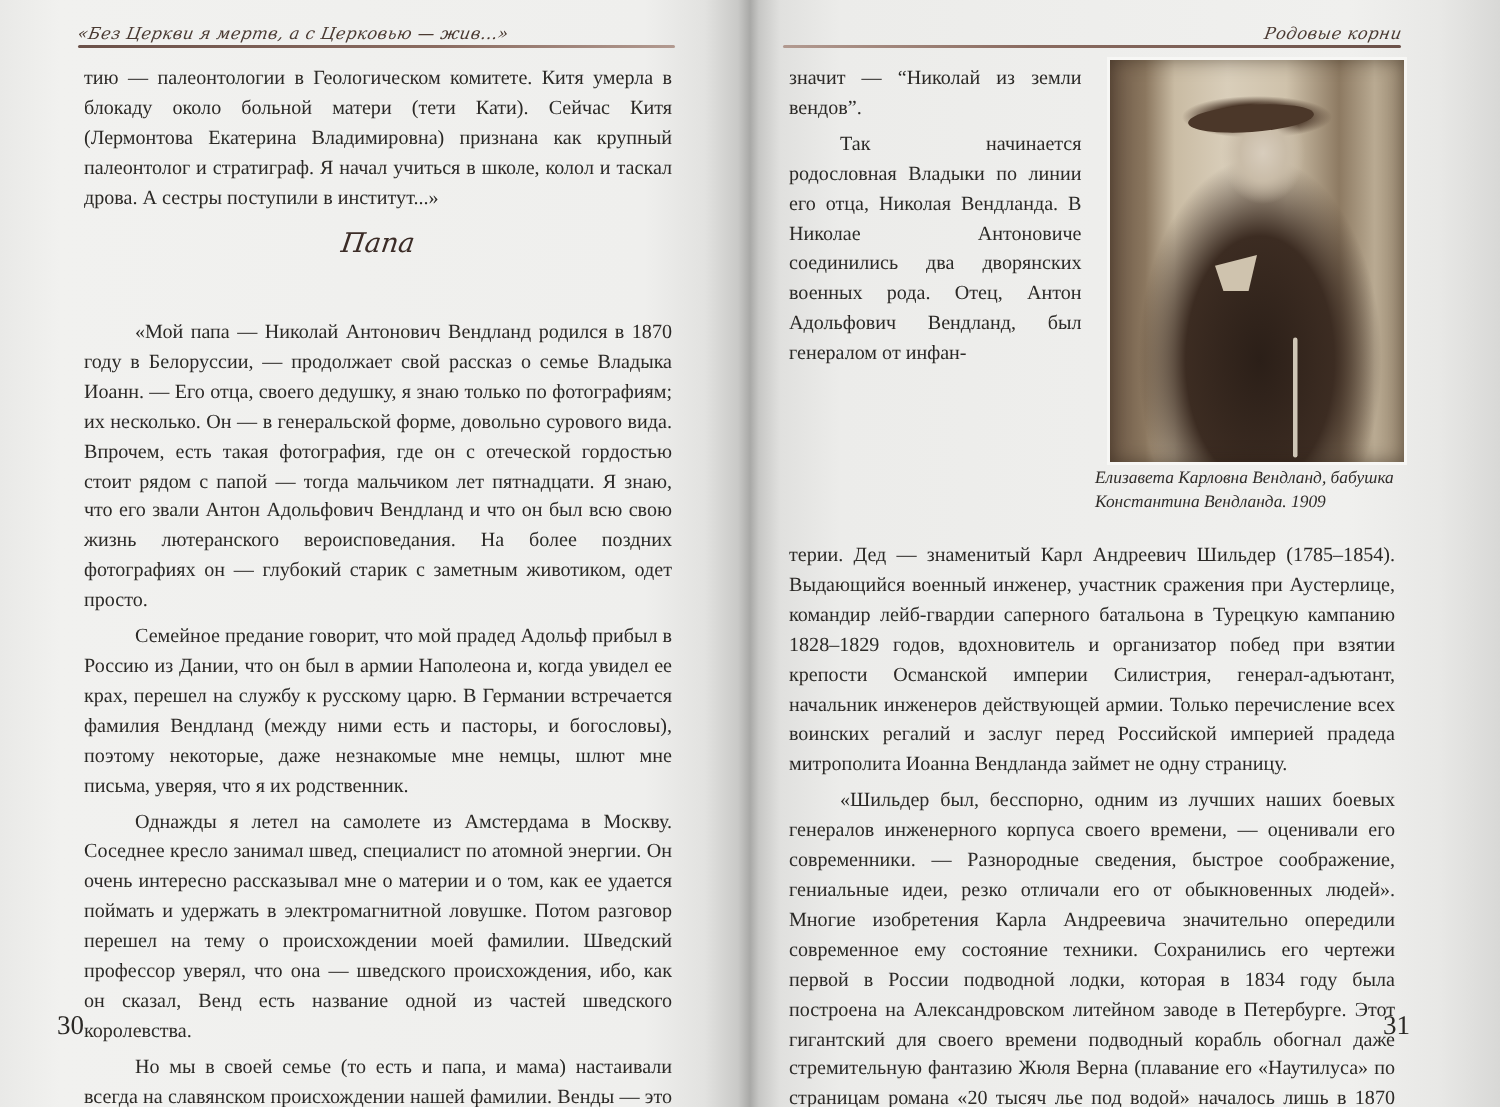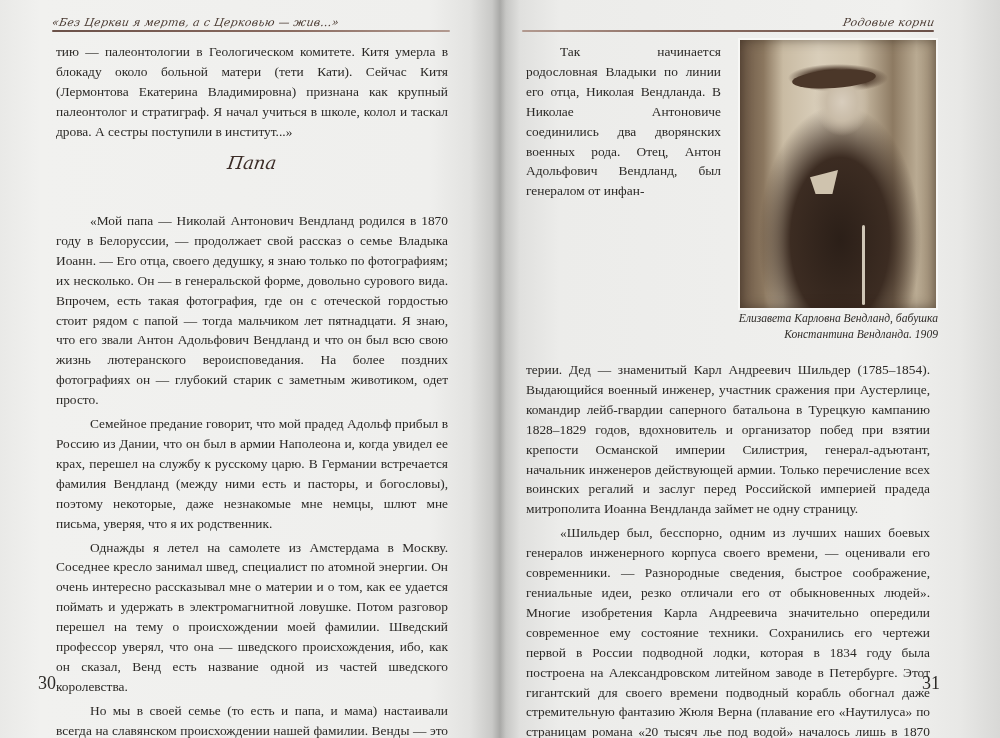--- a/index.html
+++ b/index.html
@@ -72,21 +72,21 @@
     position: absolute; left: 70px; top: 130px; width: 28px; height: 24px;
     background: #cfc3ae; clip-path: polygon(0 30%, 100% 0, 80% 100%, 20% 100%);
   }
   .photo .cane {
     position: absolute; left: 122px; top: 185px; width: 3px; height: 80px;
     background: #cfc6b6; border-radius: 2px;
   }
   .caption {
     position: absolute; left: 730px; top: 311px; width: 208px;
     font-family: "Liberation Serif", serif; font-style: italic;
-    font-size: 11.6px; line-height: 16px; text-align: right; color: #2e2b28;
+    font-size: 11.6px; line-height: 16px; color: #2e2b28;
   }
 
   .folio {
     position: absolute; top: 673px; font-size: 18px; color: #2b2926;
     font-family: "Liberation Serif", serif;
   }
   .page-left .folio { left: 38px; }
   .page-right .folio { left: 922px; position: absolute; text-align: right; }
 </style>
 </head>
@@ -117,20 +117,21 @@
     <div class="folio">30</div>
   </div>
 
   <div class="page page-right">
     <div class="running-head">
       <span class="rh-text">Родовые корни</span>
       <div class="rule"></div>
     </div>
 
     <div class="text col">
+      <p>значит — “Николай из земли вендов”.</p>
       <p class="indent">Так начинается родословная Владыки по линии его отца, Николая Вендланда. В Николае Антоновиче соединились два дворянских военных рода. Отец, Антон Адольфович Вендланд, был генералом от инфан-</p>
     </div>
 
     <div class="text full">
       <p>терии. Дед — знаменитый Карл Андреевич Шильдер (1785–1854). Выдающийся военный инженер, участник сражения при Аустерлице, командир лейб-гвардии саперного батальона в Турецкую кампанию 1828–1829 годов, вдохновитель и организатор побед при взятии крепости Османской империи Силистрия, генерал-адъютант, начальник инженеров действующей армии. Только перечисление всех воинских регалий и заслуг перед Российской империей прадеда митрополита Иоанна Вендланда займет не одну страницу.</p>
       <p class="indent">«Шильдер был, бесспорно, одним из лучших наших боевых генералов инженерного корпуса своего времени, — оценивали его современники. — Разнородные сведения, быстрое соображение, гениальные идеи, резко отличали его от обыкновенных людей». Многие изобретения Карла Андреевича значительно опередили современное ему состояние техники. Сохранились его чертежи первой в России подводной лодки, которая в 1834 году была построена на Александровском литейном заводе в Петербурге. Этот гигантский для своего времени подводный корабль обогнал даже стремительную фантазию Жюля Верна (плавание его «Наутилуса» по страницам романа «20 тысяч лье под водой» началось лишь в 1870 году). Она весила около 16 тонн и вмещала экипаж в 10–12 человек. Для пополнения запасов воз-</p>
     </div>
 
     <div class="folio" style="left:422px;">31</div>
   </div>

